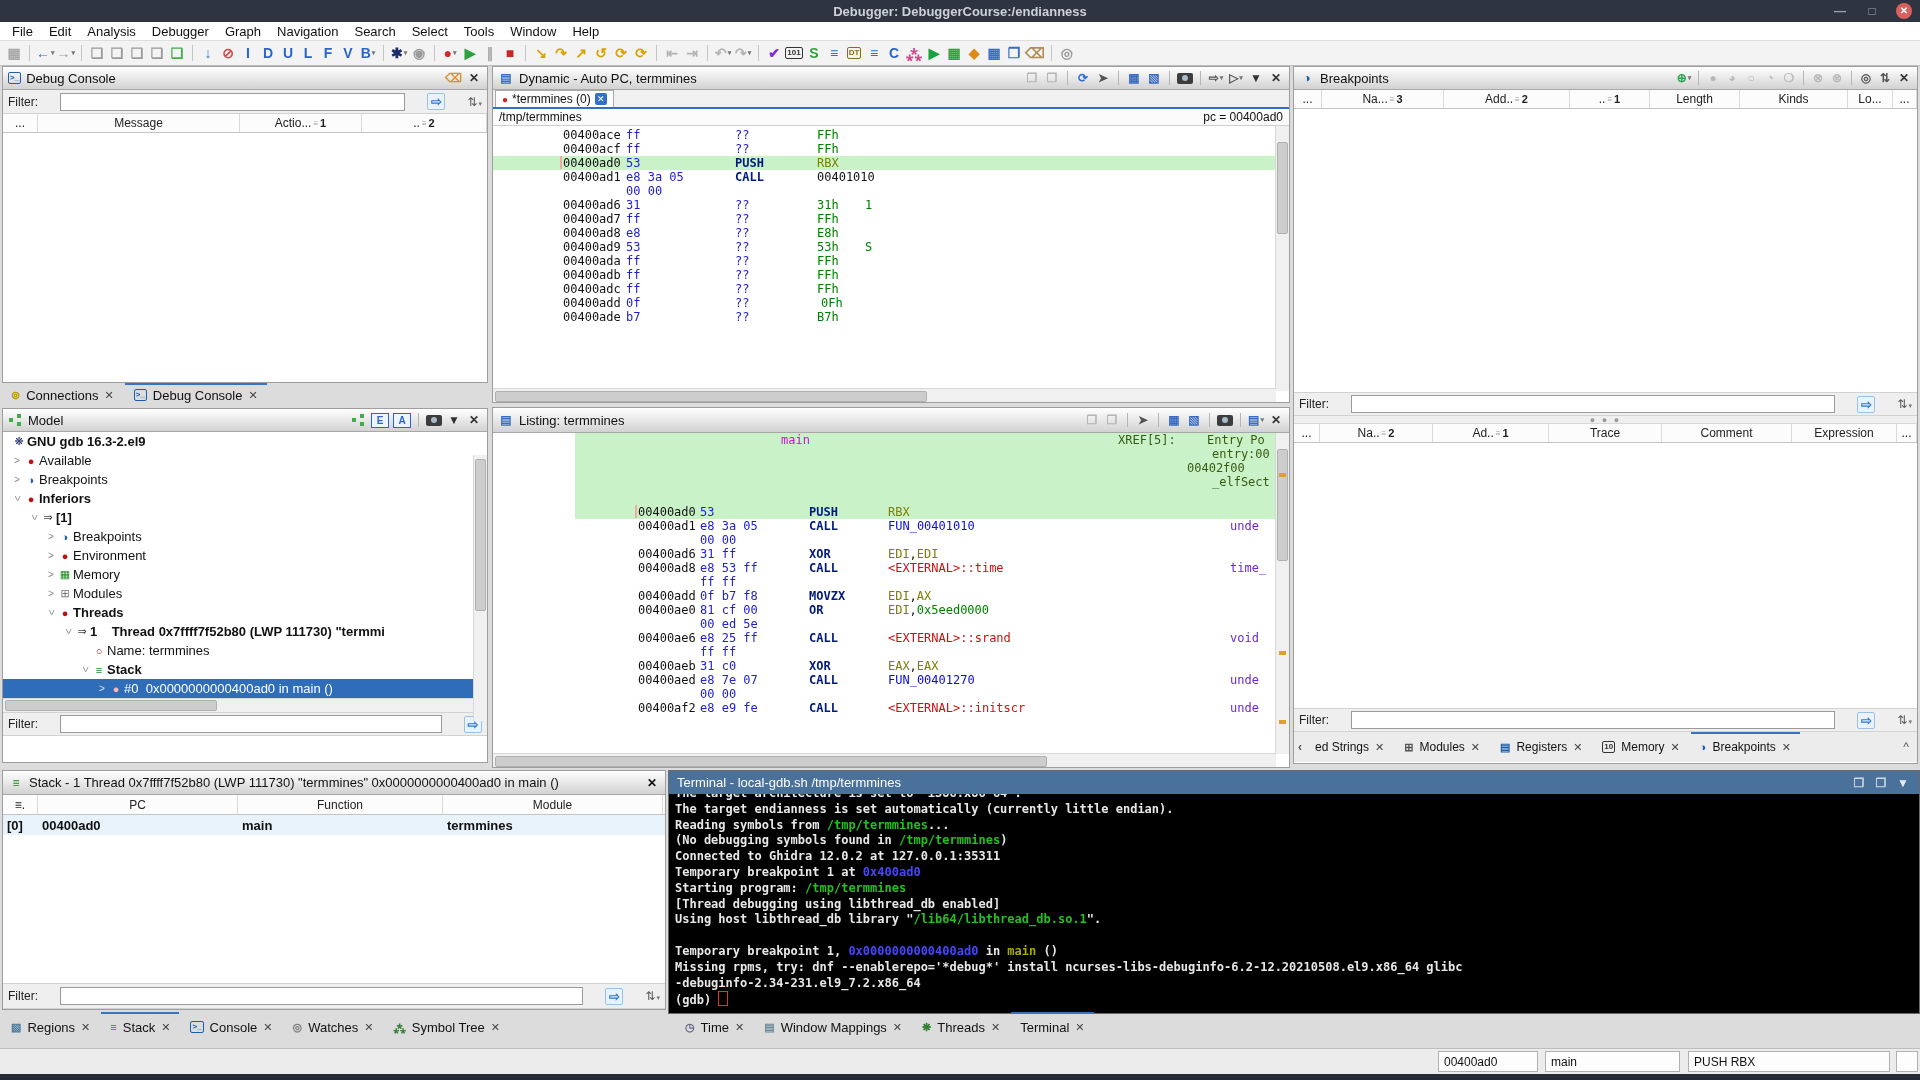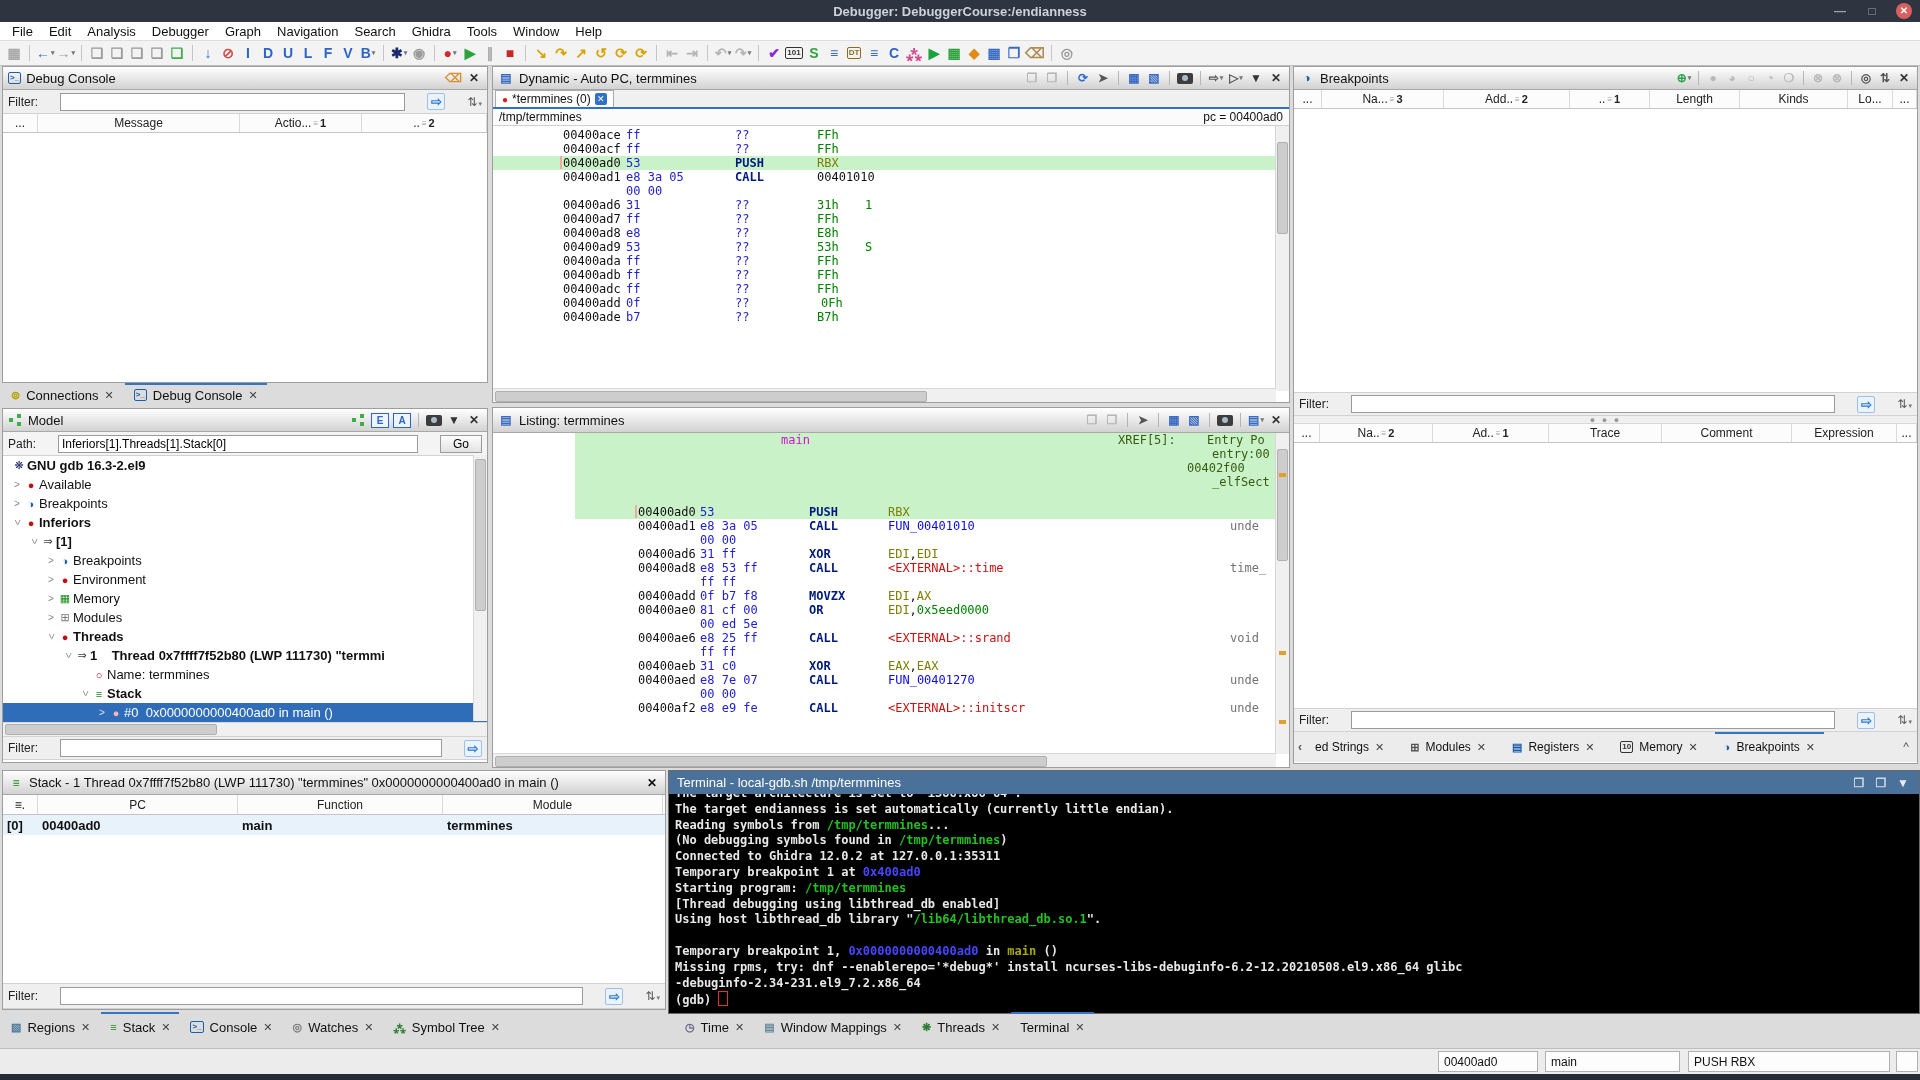--- a/index.html
+++ b/index.html
@@ -49,21 +49,21 @@
   .badgei{color:#9a9a9a;font-size:8px}
   .badge{font-weight:bold;font-size:11px;color:#222}
   
   .mono,.drow{font-family:"DejaVu Sans Mono",monospace;font-size:12px}
   .drow{position:relative;height:14px;line-height:14px;white-space:pre}
   .ds{position:absolute;top:0}
   .hl{background:#c9f2c9}
   .caret{position:absolute;width:2px;height:13px;background:#f4a9a0;top:0}
   .cg{color:#008000}.cr{color:#7e7e00}.cf{color:#0a0ae0}.ce{color:#cc1111}.cc{color:#008000}
   .cp{color:#111}.cb{color:#2121d2}.cm{color:#001a7c;font-weight:bold}.cu{color:#2121d2}
-  .cright{color:#737373}
+  .cright{color:#6d28d9}
   .plate{position:absolute;background:#c9f2c9}
   .plabel{color:#d012d0}.pxref{color:#3a5a10}
   
   .vsb{position:absolute;top:0;right:0;width:13px;background:#f0f0f0;border-left:1px solid #d8d8d8}
   .hsb{position:absolute;left:0;bottom:0;height:13px;background:#f0f0f0;border-top:1px solid #d8d8d8}
   .thumb{position:absolute;background:#cdcdcd;border:1px solid #b0b0b0;border-radius:2px}
   .mark{position:absolute;width:7px;height:4px;background:#e0a030}
   
   .trow{height:19px;display:flex;align-items:center;font-size:13px;white-space:pre;overflow:hidden}
   .texp{color:#888;width:12px;font-size:10px;text-align:center;flex:0 0 12px}
@@ -115,21 +115,21 @@
   </div>
 
   <div class="menubar" id="mbar">
       <div class="menu-item">File</div>
       <div class="menu-item">Edit</div>
       <div class="menu-item">Analysis</div>
       <div class="menu-item">Debugger</div>
       <div class="menu-item">Graph</div>
       <div class="menu-item">Navigation</div>
       <div class="menu-item">Search</div>
-      <div class="menu-item">Ghidra</div>
+      <div class="menu-item">Select</div>
       <div class="menu-item">Tools</div>
       <div class="menu-item">Window</div>
       <div class="menu-item">Help</div>
     </div>
 
   <div class="toolbar" id="tbar">
       <span class="ticon ticon" style="color: rgb(168, 168, 168);">▦</span>
       <span class="tsep"></span>
       <span class="ticon ticon" style="color: rgb(58, 107, 196);">←<span class="dd">▾</span></span>
       <span class="ticon ticon" style="color: rgb(155, 155, 155);">→<span class="dd">▾</span></span>
@@ -248,25 +248,20 @@
       <span class="ptitle">Model</span>
       <span id="modelHIcons" style="display:flex;gap:4px;align-items:center">
           <span class="treeico hico"></span>
           <span class="abox hico">E</span>
           <span class="abox hico">A</span>
           <span class="hsep"></span>
           <span class="cam hico"></span>
           <span class="hico hico" style="color: rgb(51, 51, 51);">▼</span>
           <span class="hico hico" style="color: rgb(51, 51, 51);">✕</span>
         </span>
-    </div>
-    <div class="filterrow" style="height:24px;background:#f4f4f4">
-      <span class="flabel">Path:</span>
-      <input class="finput" value="Inferiors[1].Threads[1].Stack[0]" style="">
-      <button class="gobtn">Go</button>
     </div>
     <div id="mTree" style="position:relative;height:266px;background:#fff;overflow:hidden">
         <div class="trow" style="padding-left: 8px;"><span class="tico" style="color: rgb(27, 42, 107);">❋</span><span class="bold">GNU gdb 16.3-2.el9</span></div>
         <div class="trow" style="padding-left: 8px;"><span class="texp">&gt;</span><span class="tico" style="color: rgb(187, 17, 17);">●</span><span>Available</span></div>
         <div class="trow" style="padding-left: 8px;"><span class="texp">&gt;</span><span class="tico" style="color: rgb(27, 94, 171);">◑</span><span>Breakpoints</span></div>
         <div class="trow" style="padding-left: 8px;"><span class="texp" style="transform: rotate(90deg);">&gt;</span><span class="tico" style="color: rgb(187, 17, 17);">●</span><span class="bold">Inferiors</span></div>
         <div class="trow" style="padding-left: 25px;"><span class="texp" style="transform: rotate(90deg);">&gt;</span><span class="tico" style="color: rgb(68, 68, 68);">⇒</span><span class="bold">[1]</span></div>
         <div class="trow" style="padding-left: 42px;"><span class="texp">&gt;</span><span class="tico" style="color: rgb(27, 94, 171);">◑</span><span>Breakpoints</span></div>
         <div class="trow" style="padding-left: 42px;"><span class="texp">&gt;</span><span class="tico" style="color: rgb(187, 17, 17);">●</span><span>Environment</span></div>
         <div class="trow" style="padding-left: 42px;"><span class="texp">&gt;</span><span class="tico" style="color: rgb(31, 138, 31);">▦</span><span>Memory</span></div>
@@ -493,21 +488,21 @@
       </div>
     <div style="height:265px;background:#fff"></div>
     <div class="filterrow" style="height:24px;border-top:1px solid #d2d2d2">
       <span class="flabel">Filter:</span>
       <input class="finput" value="" style="">
       <span class="fblue">⇨</span>
       <span class="fsliders">⇅<span class="dd">▾</span></span>
     </div>
     <div style="display:flex;align-items:stretch;height:30px;background:#ececec">
       <span style="display:flex;align-items:center;padding:0 4px;font-weight:bold;color:#555">‹</span>
-      <span id="tabsR" style="display:flex;gap:8px;flex:1">
+      <span id="tabsR" style="display:flex;gap:2px;flex:1">
           <span class="tab">
             <span>ed Strings</span>
             <span class="tclose">✕</span>
           </span>
           <span class="tab">
             <span class="tabico" style="color: rgb(85, 85, 85);">⊞</span>
             <span>Modules</span>
             <span class="tclose">✕</span>
           </span>
           <span class="tab">

